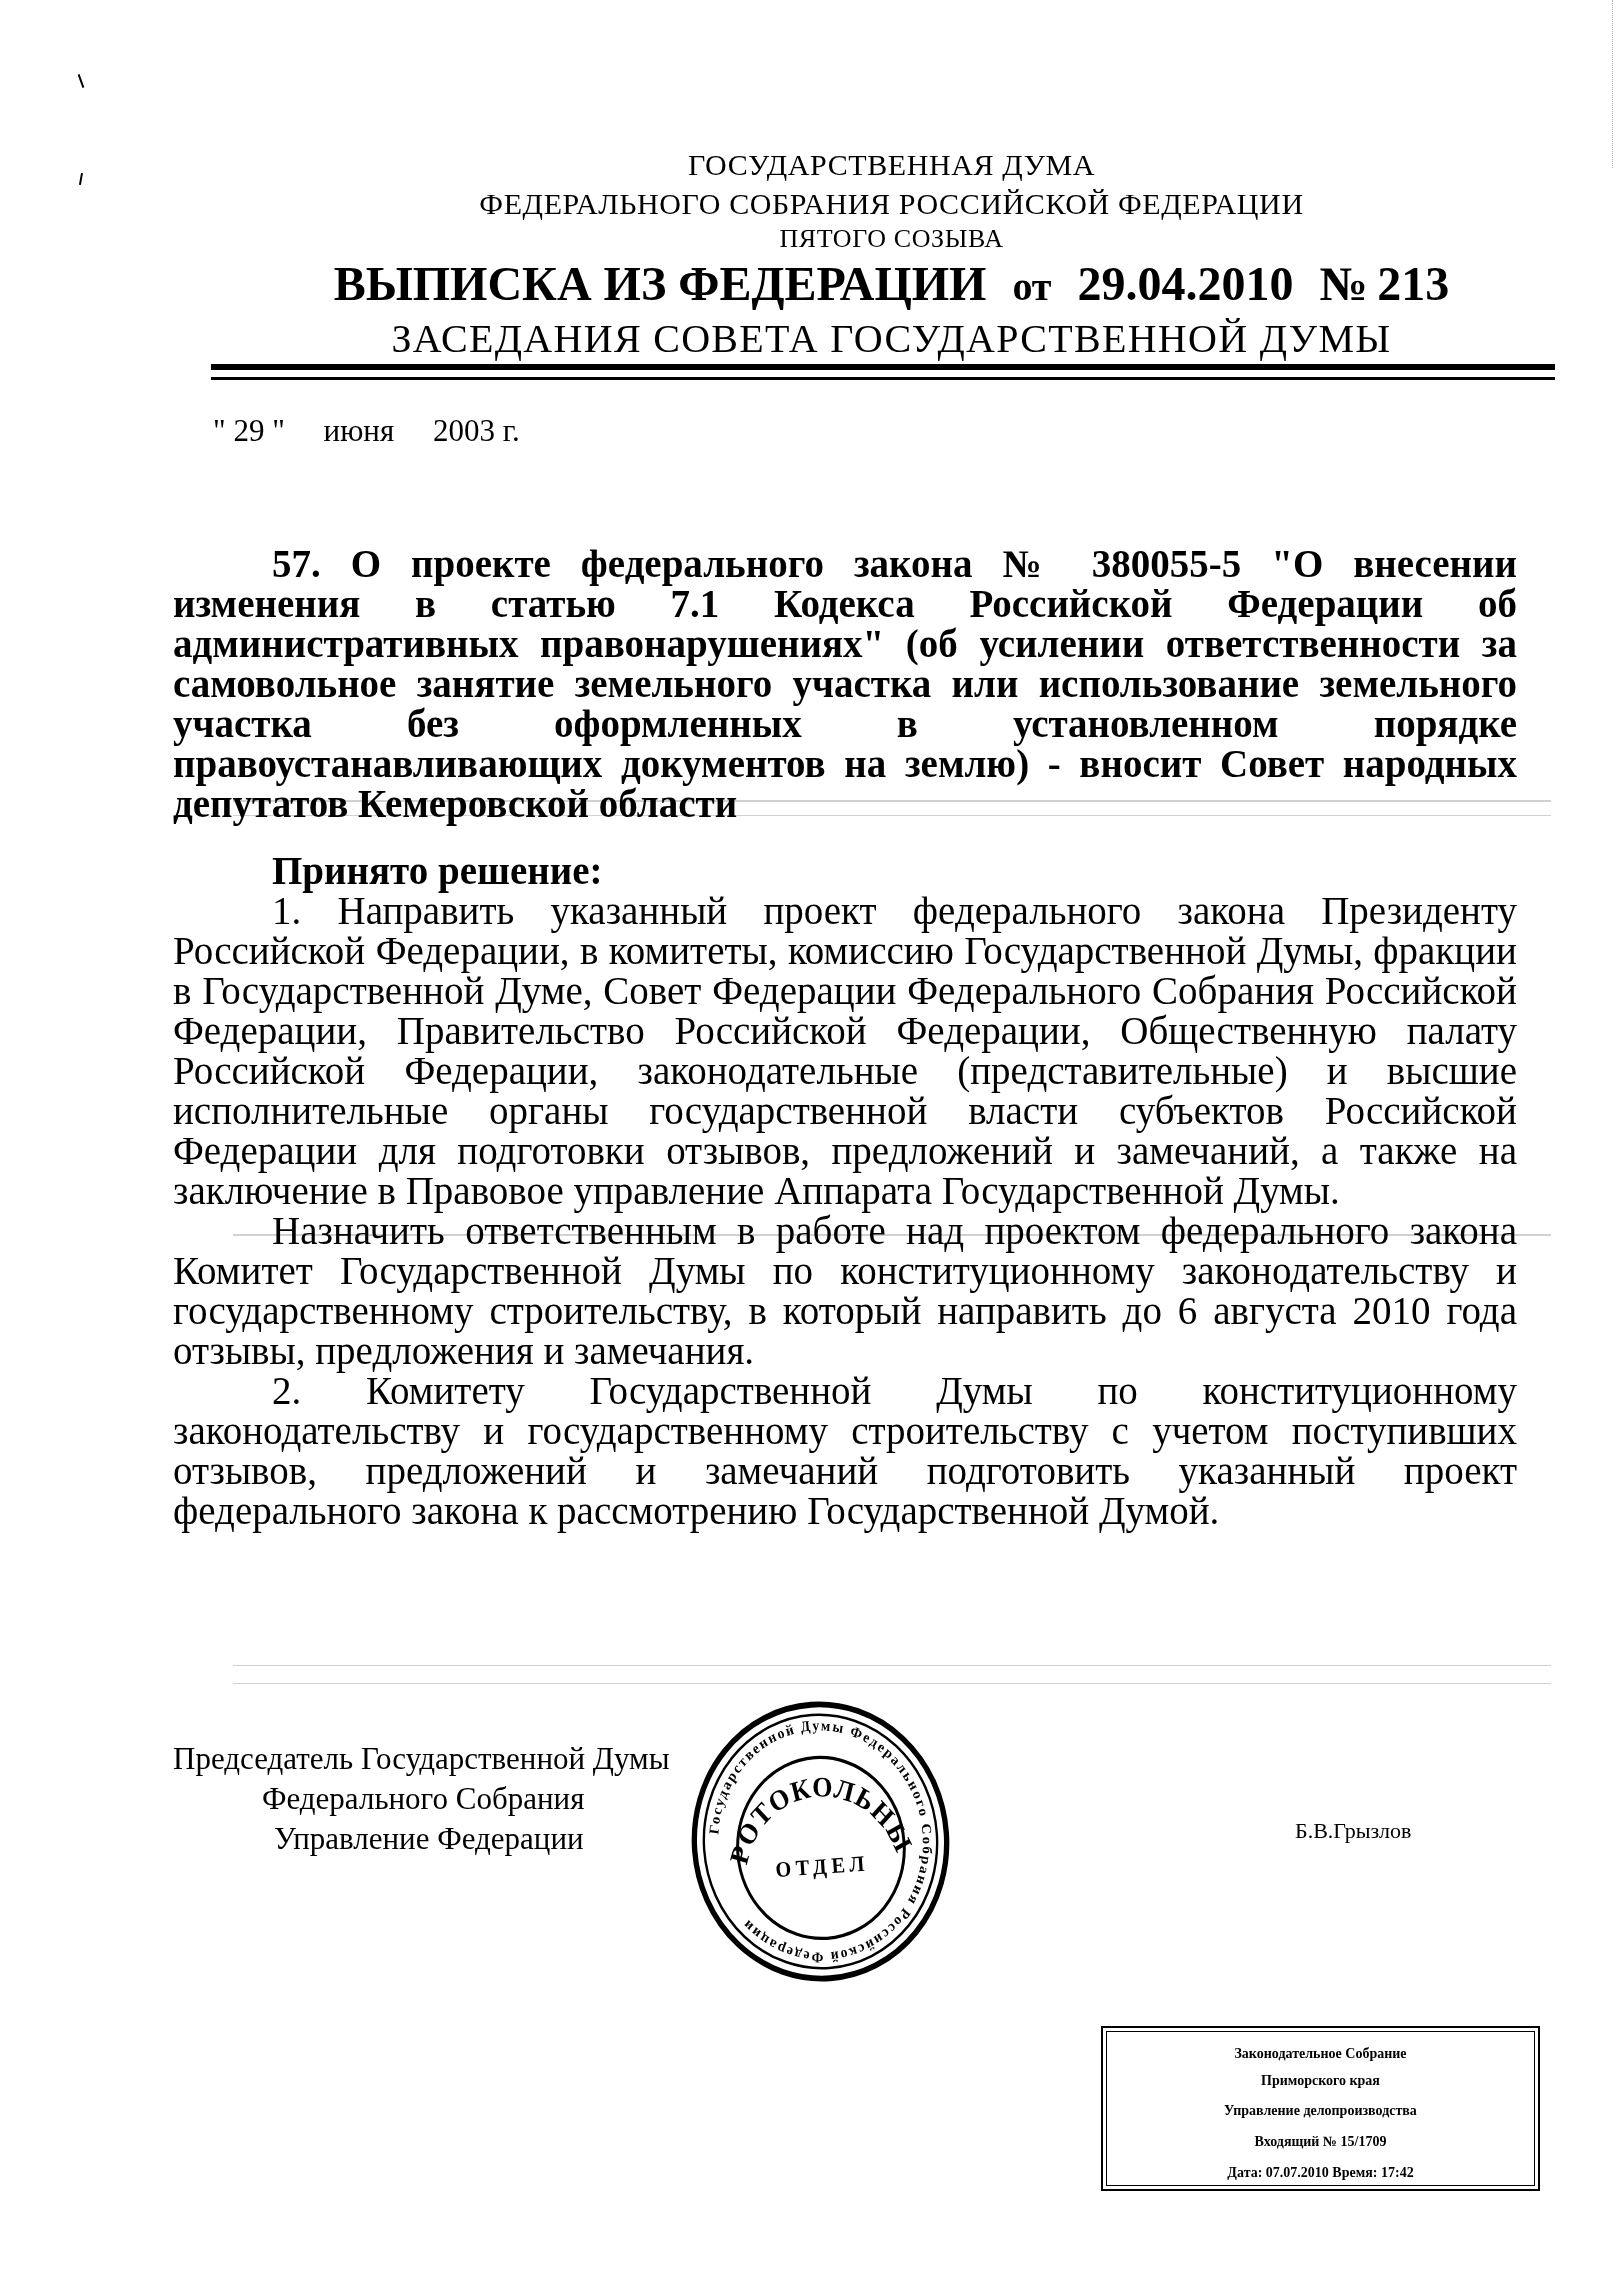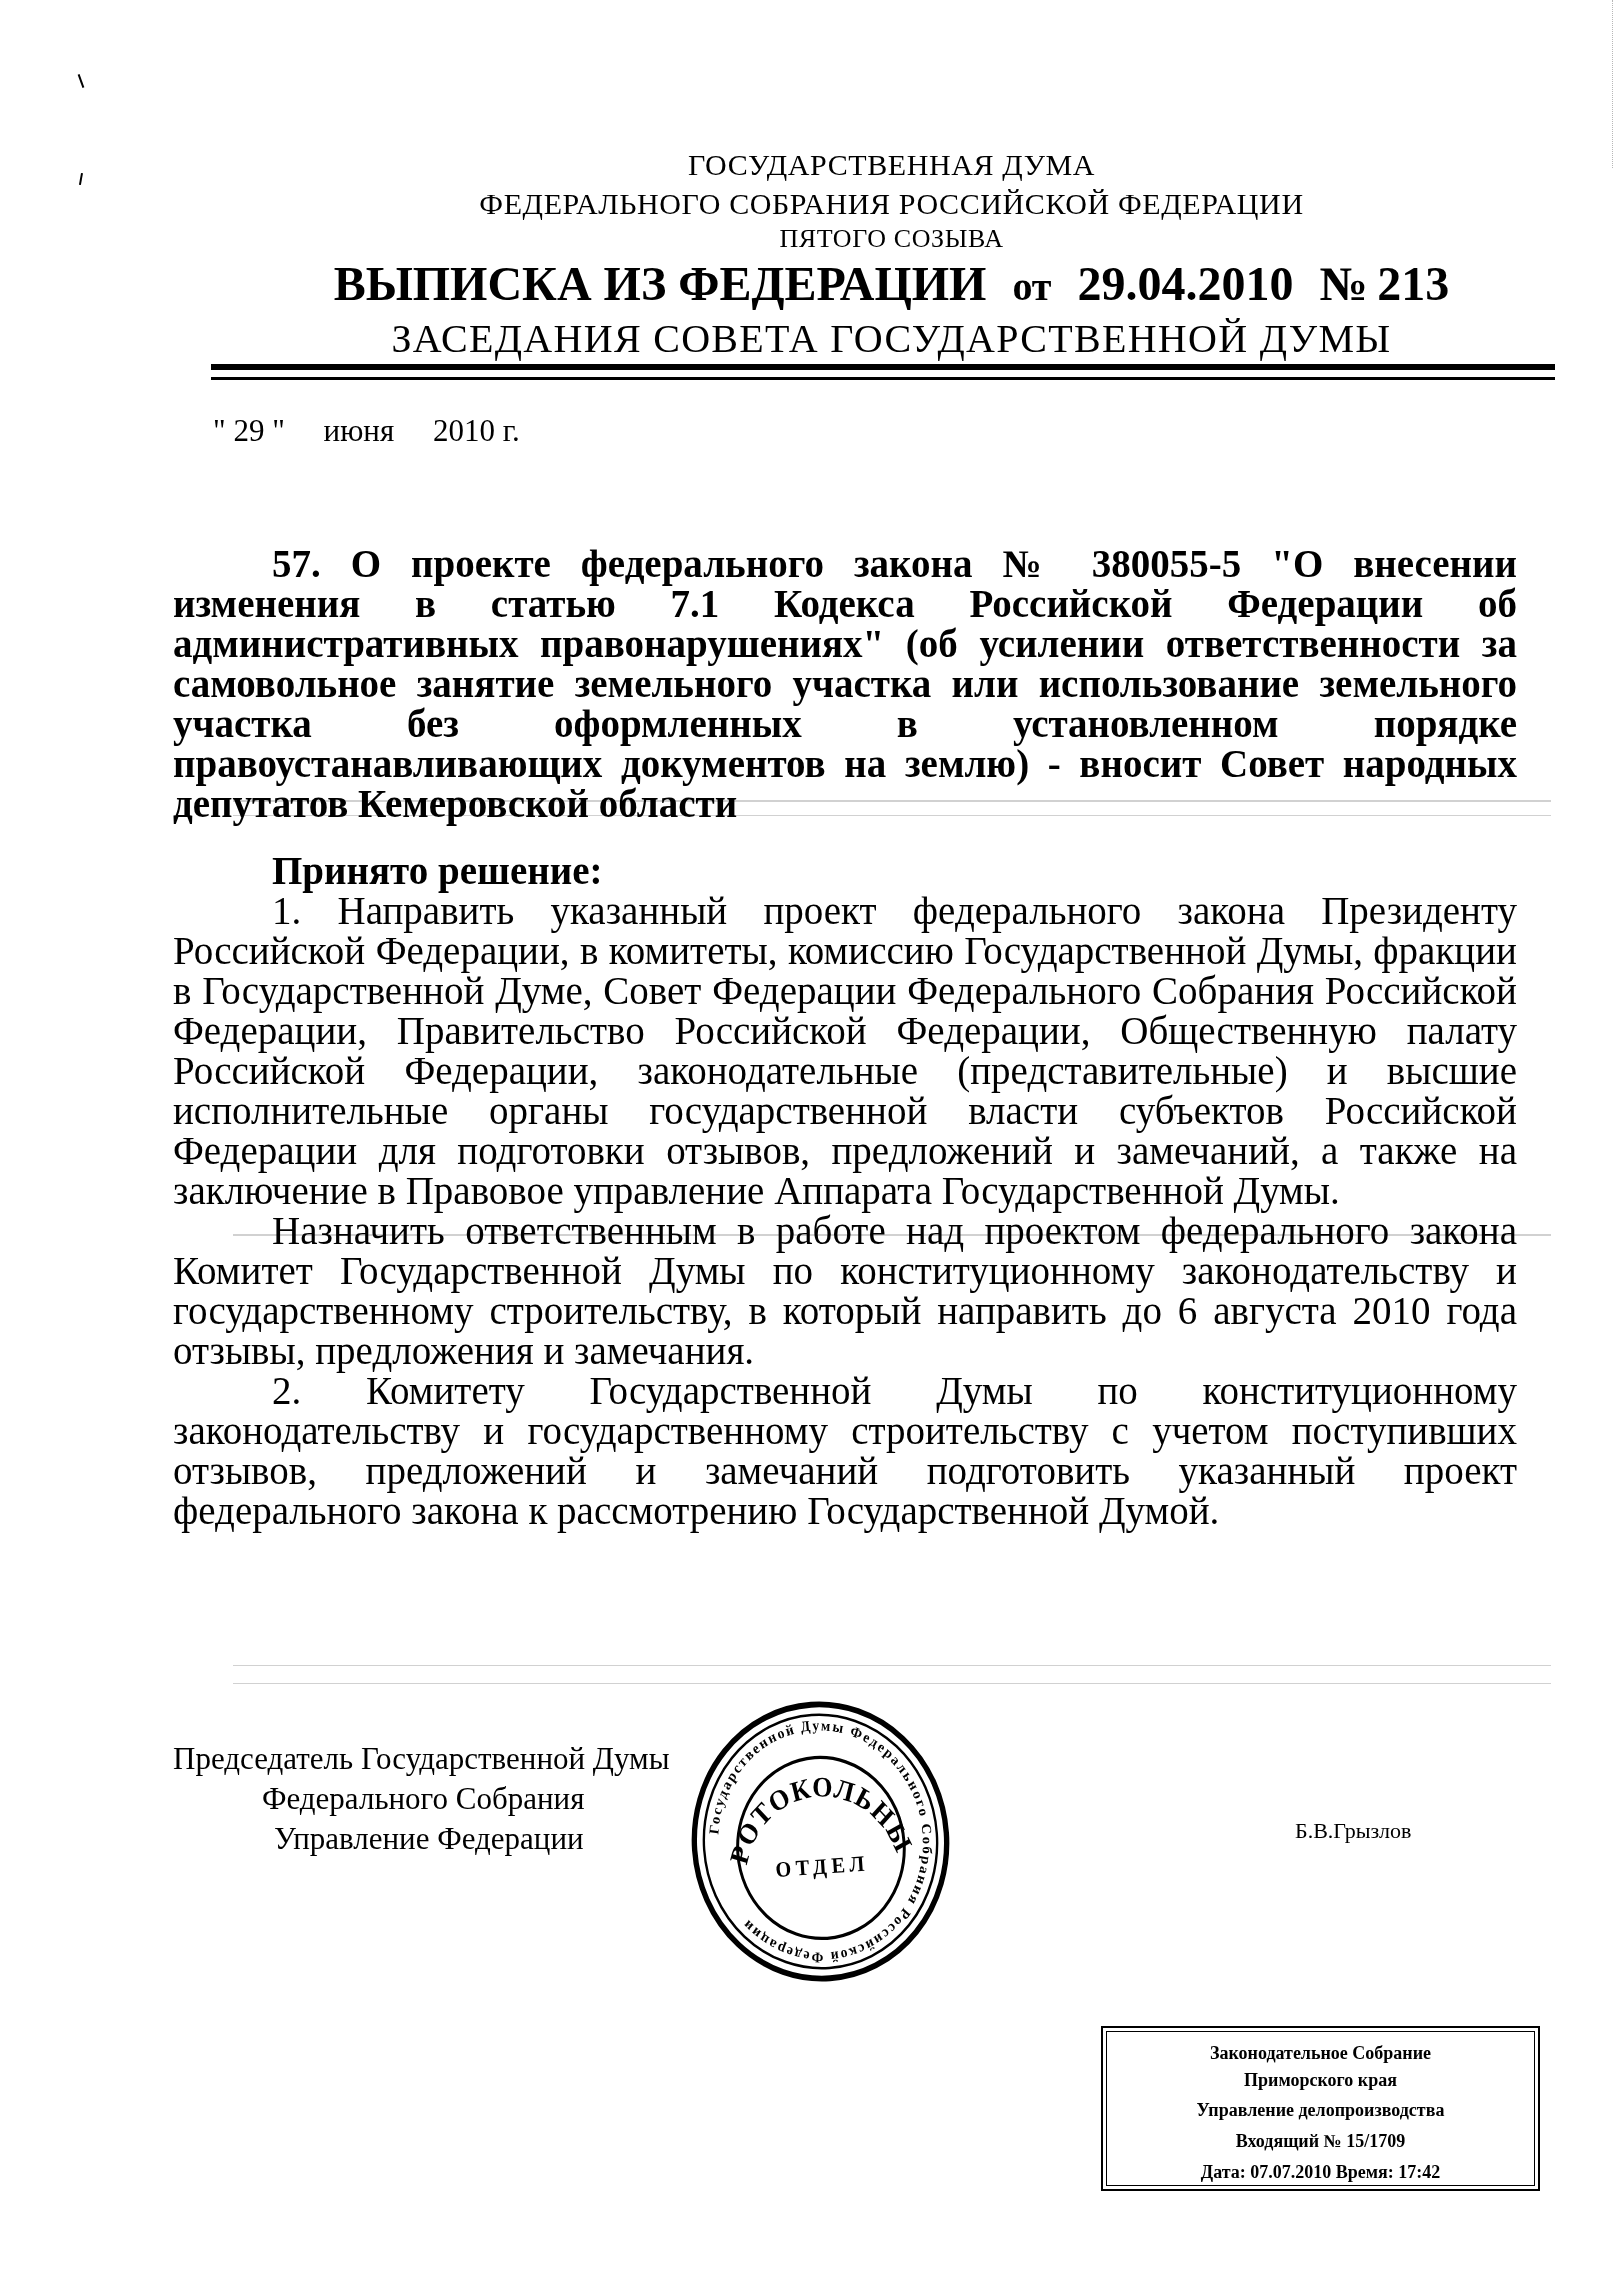--- a/index.html
+++ b/index.html
@@ -21,21 +21,21 @@
   .title57 { top: 544px; line-height: 40px; }
   .decision { top: 851px; }
   .decision .head { font-weight: bold; text-indent: 99px; margin: 0; }
   .sig { top: 1739px; left: 173px; font-size: 31px; line-height: 40px; }
   .sig div { white-space: nowrap; }
   .sig .l2 { padding-left: 89px; }
   .sig .l3 { padding-left: 101px; }
   .signer { top: 1818px; left: 1295px; font-size: 22px; }
   .stamp { left: 675px; top: 1696px; width: 291px; height: 291px; }
   .regbox { left: 1101px; top: 2026px; width: 439px; height: 165px; border: 2.6px solid #000;
-            box-sizing: border-box; font-weight: bold; text-align: center; font-size: 18px; line-height: 27px;
+            box-sizing: border-box; font-weight: bold; text-align: center; font-size: 14px; line-height: 27px;
             padding-top: 11.6px; }
   .regbox::after { content: ""; position: absolute; left: 2.6px; right: 2.6px; top: 2.6px; bottom: 2.6px; border: 0.6px solid #000; }
   .noise { position: absolute; background: #000; opacity: 0.18; }
   .speck { position: absolute; background: #000; }
   .edge { position: absolute; left: 1612px; top: 0; width: 1.3px; height: 168px; border-left: 1.3px dotted #888; opacity: 0.6; }
 </style>
 </head>
 <body>
 
 <div class="speck" style="left:80px;top:74px;width:1.9px;height:14px;transform:rotate(-20deg);"></div>
@@ -47,21 +47,21 @@
 <div class="abs center hdr-small" style="top:221px; font-size:26px;">ПЯТОГО СОЗЫВА</div>
 
 <div class="abs center hdr-big" style="top:257px;">
   <span>ВЫПИСКА ИЗ ФЕДЕРАЦИИ</span><span class="sep"></span><span class="of">от</span><span class="sep"></span><span>29.04.2010</span><span class="sep"></span><span>№</span> <span>213</span>
 </div>
 <div class="abs center hdr-mid" style="top:315px;">ЗАСЕДАНИЯ СОВЕТА ГОСУДАРСТВЕННОЙ ДУМЫ</div>
 
 <div class="rule-thick"></div>
 <div class="rule-thin"></div>
 
-<div class="abs date-line"><span>" 29 "</span>     <span>июня</span>     <span>2010 г.</span></div>
+<div class="abs date-line"><span>" 29 "</span>     <span>июня</span>     <span>2003 г.</span></div>
 
 <div class="abs body title57">
   <p class="bold">57. О проекте федерального закона № 380055-5 "О внесении изменения в статью 7.1 Кодекса Российской Федерации об административных правонарушениях" (об усилении ответственности за самовольное занятие земельного участка или использование земельного участка без оформленных  в установленном порядке правоустанавливающих документов на землю) - вносит Совет народных депутатов Кемеровской области</p>
 </div>
 
 <div class="noise" style="left:233px;top:800px;width:1318px;height:1.9px;"></div>
 <div class="noise" style="left:233px;top:815px;width:1318px;height:1.3px;"></div>
 <div class="noise" style="left:233px;top:1234px;width:1318px;height:1.9px;"></div>
 <div class="noise" style="left:233px;top:1665px;width:1318px;height:1.3px;"></div>
 <div class="noise" style="left:233px;top:1683px;width:1318px;height:1.3px;"></div>

